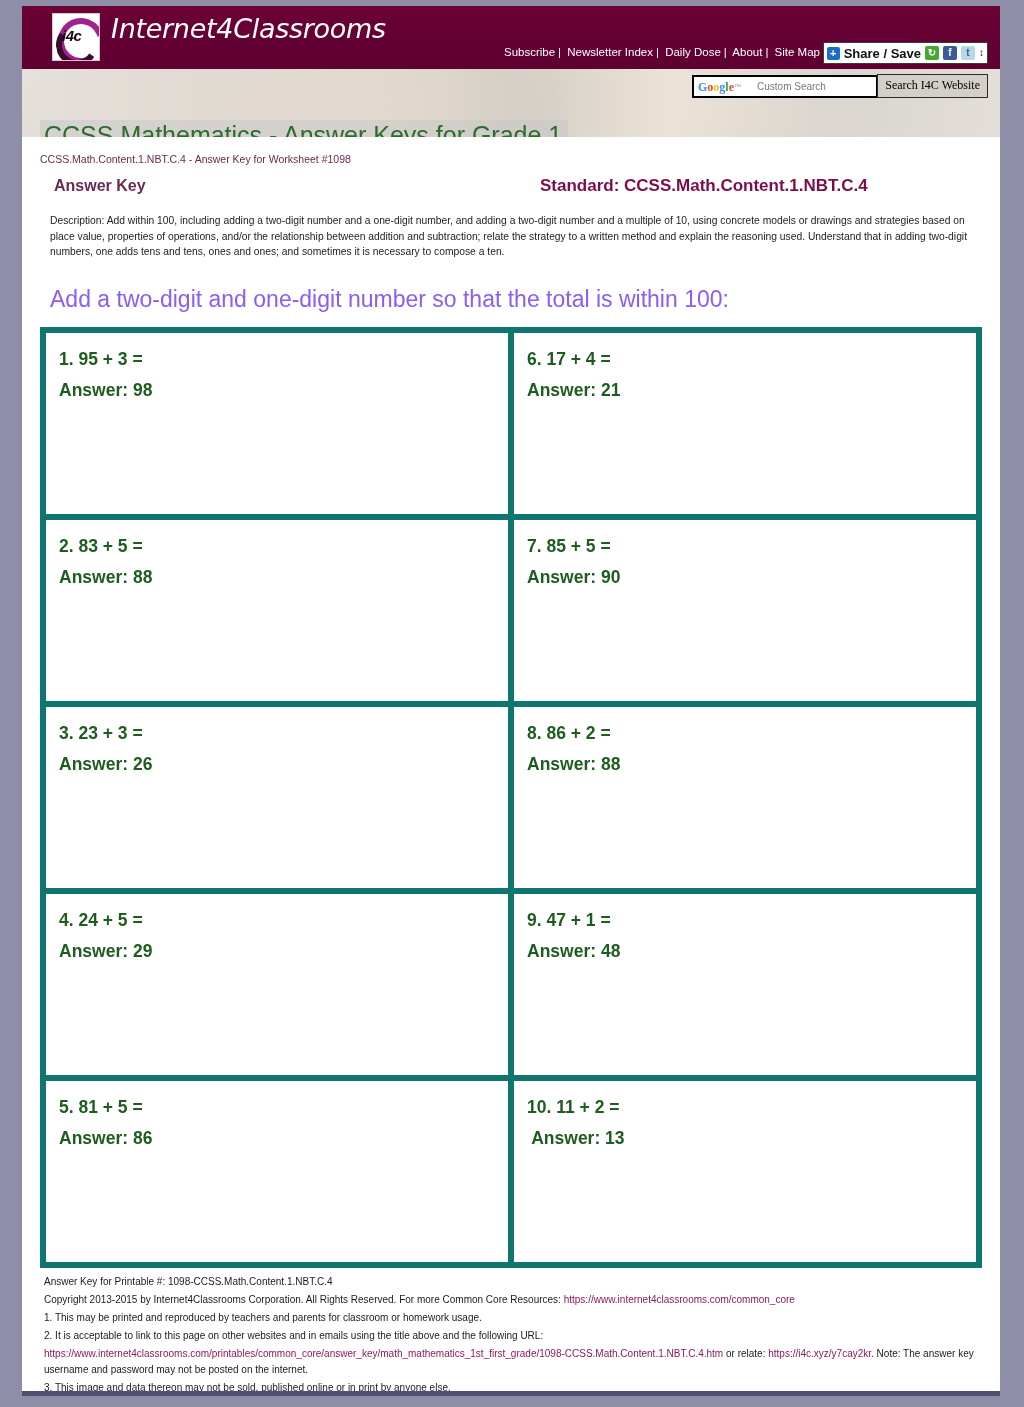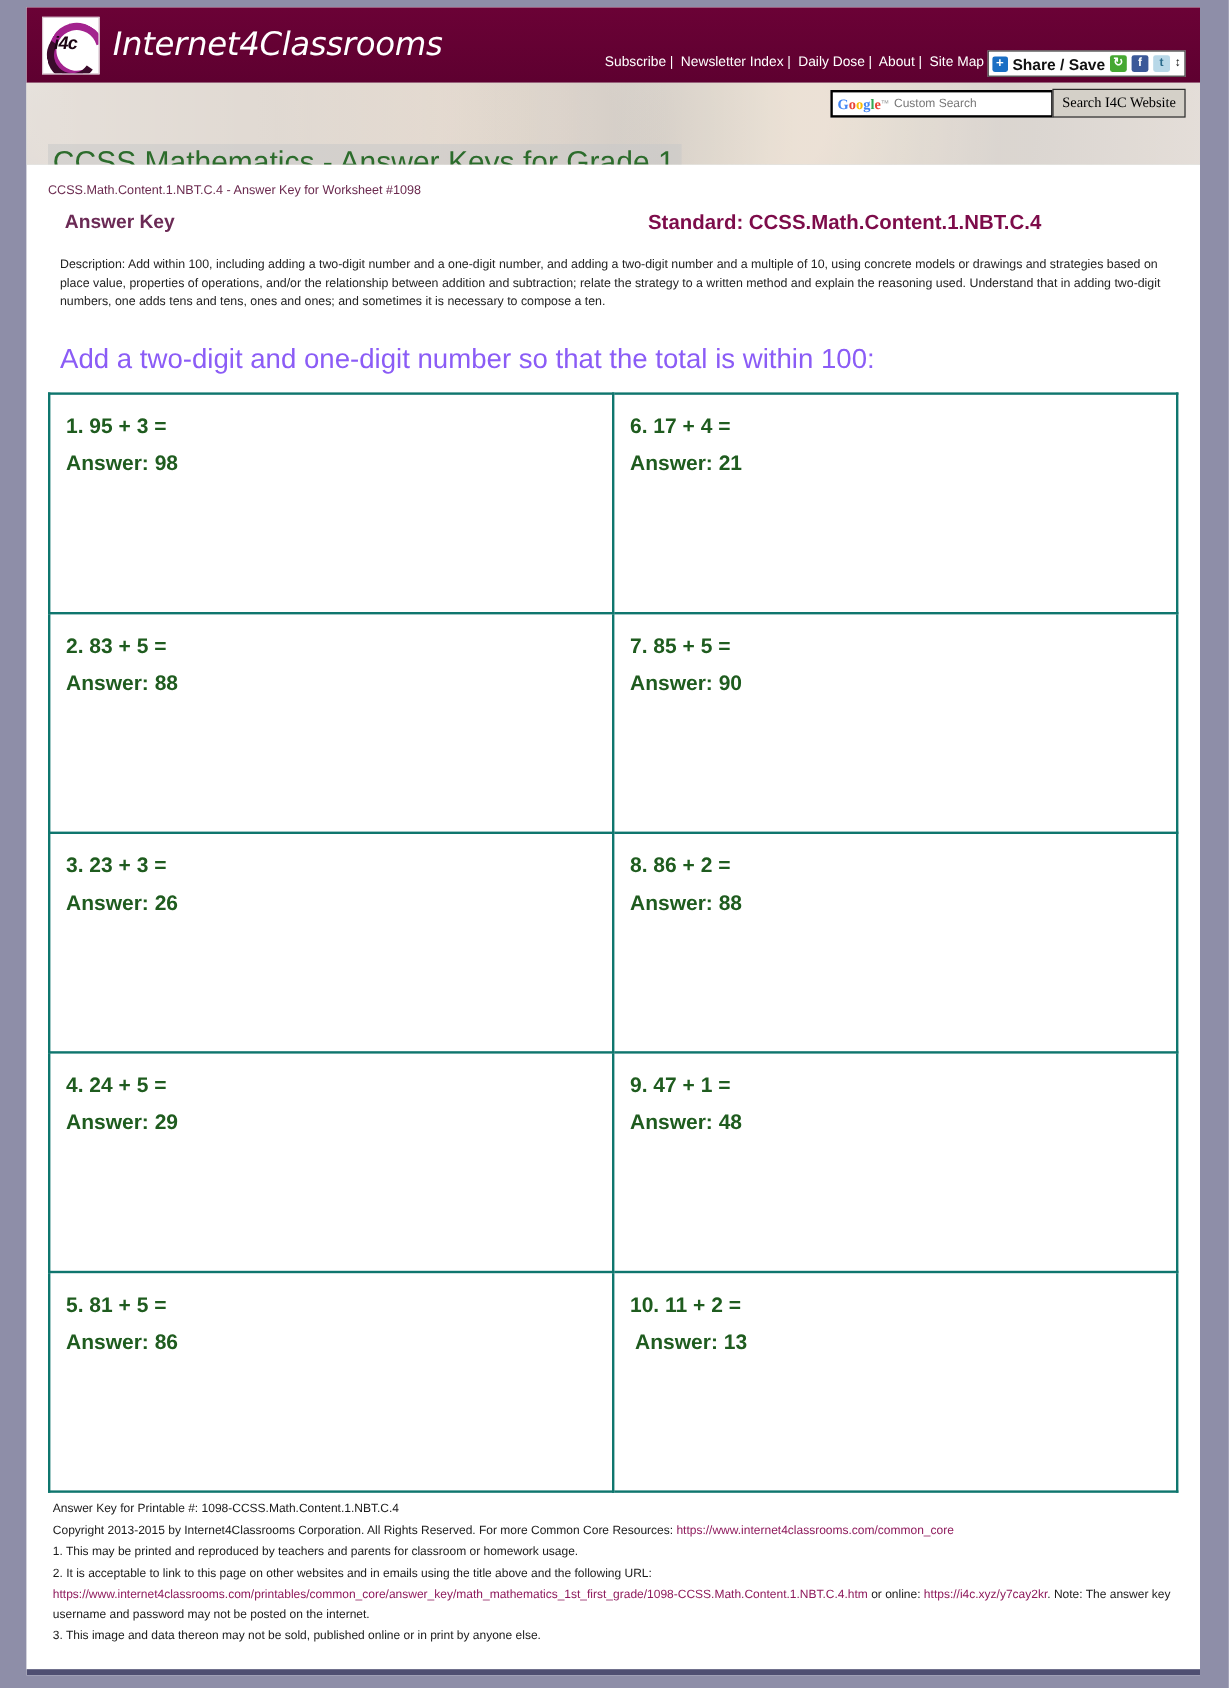--- a/index.html
+++ b/index.html
@@ -27,26 +27,25 @@
 
   
   .masthead {
     position: relative;
     height: 63px;
     background: #650033;
     background: linear-gradient(to bottom, #6b0236 0%, #5e0030 100%);
   }
   .logo-block {
     position: absolute;
-    left: 13px;
+    left: 30px;
     top: 7px;
     width: 300px;
     height: 49px;
     display: flex;
-    align-items: center;
   }
   .logo-mark {
     width: 46px;
     height: 46px;
     background: #ffffff;
     border: 1px solid #d9c6d0;
     position: relative;
     flex: 0 0 auto;
     overflow: hidden;
   }
@@ -192,21 +191,21 @@
     border: 2px solid #000000;
     display: flex;
     align-items: center;
     padding-left: 4px;
   }
   .g-logo { font-size: 12px; font-family: "Liberation Serif", serif; line-height: 12px; }
   .g-logo b:nth-child(1){color:#4285f4;} .g-logo b:nth-child(2){color:#ea4335;}
   .g-logo b:nth-child(3){color:#fbbc05;} .g-logo b:nth-child(4){color:#4285f4;}
   .g-logo b:nth-child(5){color:#34a853;} .g-logo b:nth-child(6){color:#ea4335;}
   .g-tm { font-size: 7px; color: #999; vertical-align: super; }
-  .search-ph { font-size: 10px; color: #777; margin-left: 4px; }
+  .search-ph { font-size: 10px; color: #777; margin-left: 16px; }
 
   .search-btn {
     position: absolute;
     right: 12px;
     top: 5px;
     height: 22px;
     padding: 0 7px;
     background: #d4d0c8;
     border: 1px solid #2b2b2b;
     font-size: 12px;
@@ -276,21 +275,21 @@
   }
 
   
   .grid {
     margin: 14px 18px 0 18px;
     border-collapse: collapse;
     width: 942px;
     table-layout: fixed;
   }
   .grid td {
-    border: 2px solid #0f766e;
+    border: 6px solid #0f766e;
     width: 50%;
     height: 171px;
     vertical-align: top;
     padding: 10px 0 0 13px;
   }
   .q-line {
     font-size: 17.5px;
     font-weight: bold;
     color: #1f5c1f;
     line-height: 33px;
@@ -435,18 +434,18 @@
       </td>
     </tr>
   </tbody>
     </table>
 
   <div class="footer">
     <div class="ln">Answer Key for Printable #: 1098-CCSS.Math.Content.1.NBT.C.4</div>
     <div class="ln"><span>Copyright 2013-2015 by Internet4Classrooms Corporation. All Rights Reserved. For more Common Core Resources: </span><span class="lk">https://www.internet4classrooms.com/common_core</span></div>
     <div class="ln">1. This may be printed and reproduced by teachers and parents for classroom or homework usage.</div>
     <div class="ln">2. It is acceptable to link to this page on other websites and in emails using the title above and the following URL:</div>
-    <div class="ln urlline"><span class="lk">https://www.internet4classrooms.com/printables/common_core/answer_key/math_mathematics_1st_first_grade/1098-CCSS.Math.Content.1.NBT.C.4.htm</span><span> or online: </span><span class="lk">https://i4c.xyz/y7cay2kr</span><span>. Note: The answer key username and password may not be posted on the internet.</span></div>
+    <div class="ln urlline"><span class="lk">https://www.internet4classrooms.com/printables/common_core/answer_key/math_mathematics_1st_first_grade/1098-CCSS.Math.Content.1.NBT.C.4.htm</span><span> or relate: </span><span class="lk">https://i4c.xyz/y7cay2kr</span><span>. Note: The answer key username and password may not be posted on the internet.</span></div>
     <div class="ln">3. This image and data thereon may not be sold, published online or in print by anyone else.</div>
   </div>
 
   <div class="bottom-rule"></div>
 </div>
 
 </body></html>

